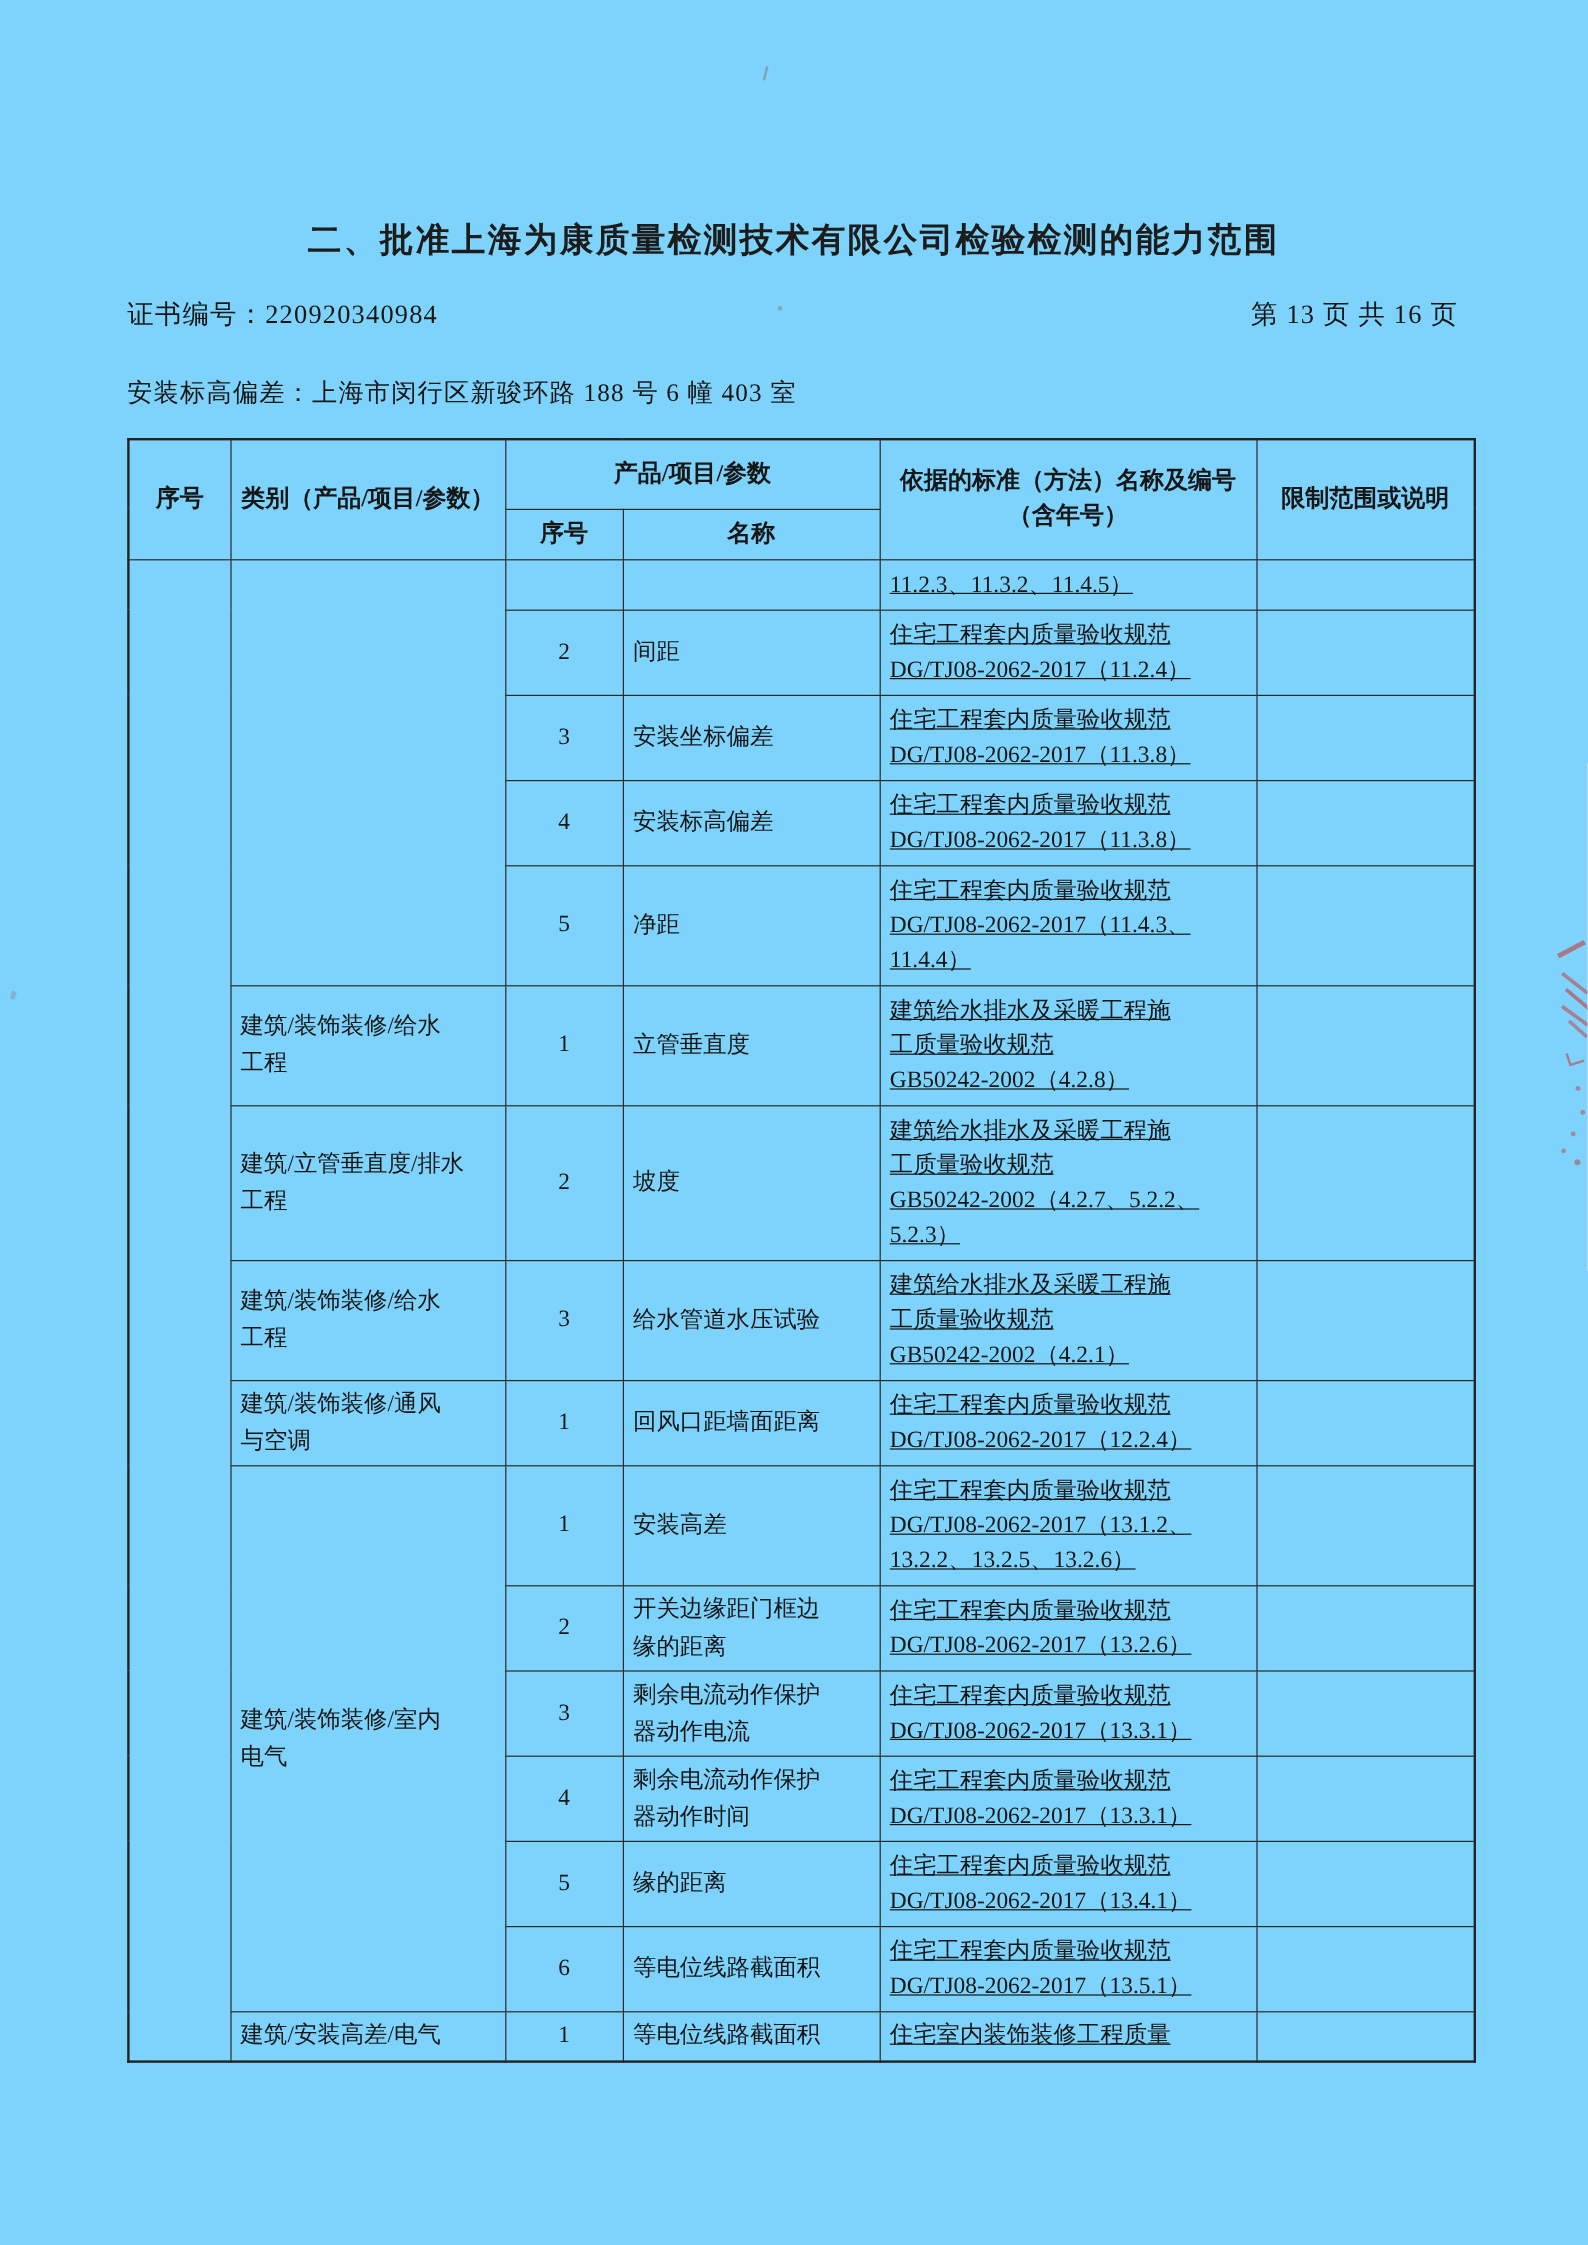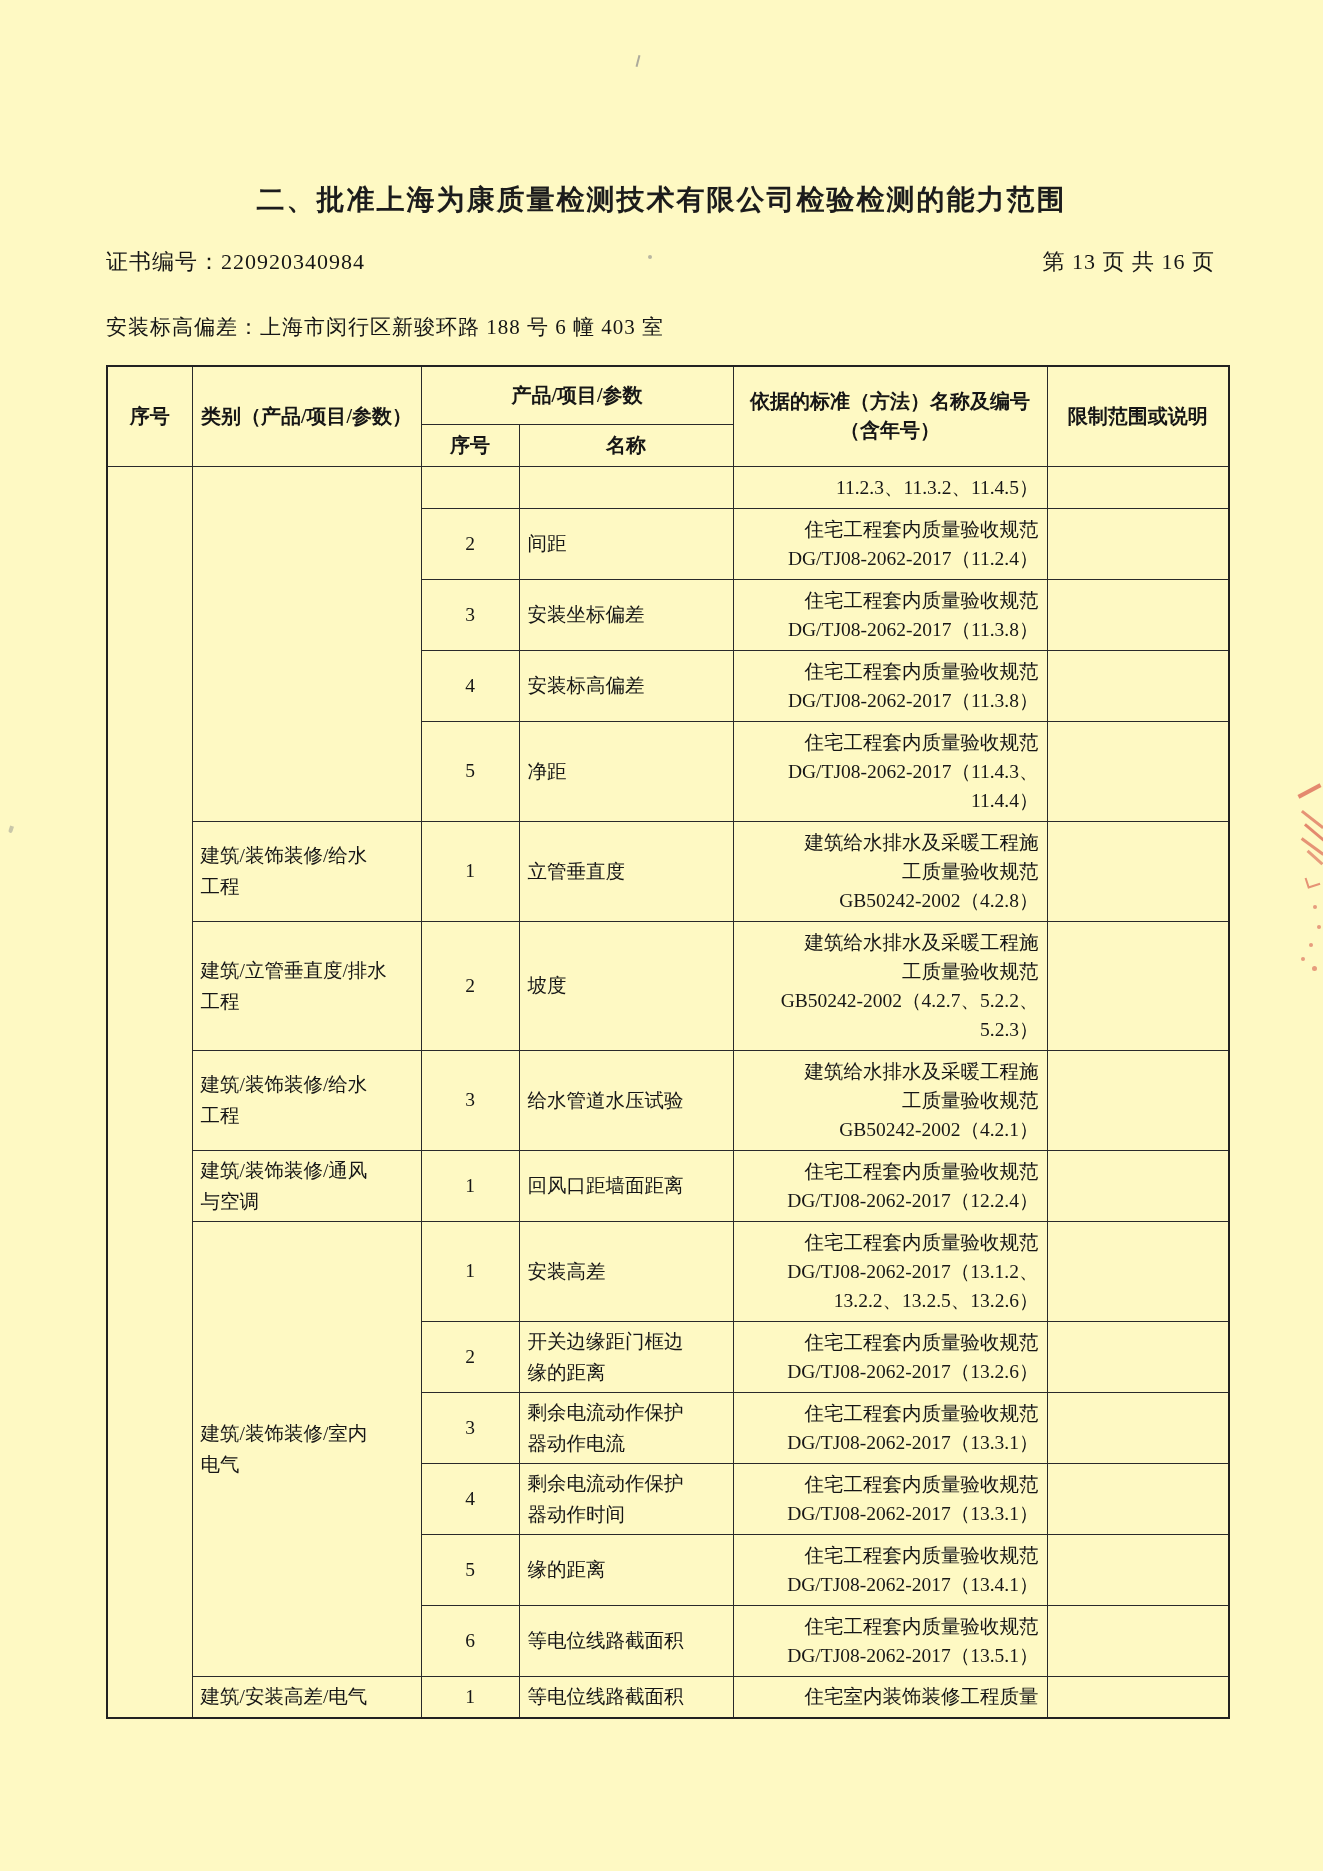--- a/index.html
+++ b/index.html
@@ -1,19 +1,19 @@
 <!DOCTYPE html>
 <html><head>
 <meta charset="utf-8">
 <style>
   html,body{margin:0;padding:0;background:#e8e8e8;}
   .page{
     position:relative;
     width:1323px;height:1871px;
-    background:#fef9c3;
+    background:#7dd3fc;
     font-family:"Liberation Serif","DejaVu Serif",serif;
     color:#161616;
     overflow:hidden;
   }
   .title{
     position:absolute;top:181px;left:0;width:100%;
     text-align:center;
     font-family:"Liberation Sans","DejaVu Sans",sans-serif;
     font-size:28px;font-weight:700;letter-spacing:2px;
     color:#1c1c1c;
@@ -42,21 +42,21 @@
     vertical-align:middle;
     white-space:pre-line;
     overflow:hidden;
   }
   table.cap thead th{text-align:center;font-size:20px;line-height:29px;font-weight:bold;}
   tr.h-top{height:58px;}
   tr.h-sub{height:42px;}
   td.c-num{text-align:center;}
   td.c-cat{text-align:left;line-height:31px;padding-left:11px;}
   td.c-name{text-align:left;line-height:31px;padding-left:13px;}
-  td.c-std{text-align:right;line-height:29px;padding-left:11px;}
+  td.c-std{text-align:left;line-height:29px;padding-left:11px;text-decoration:underline;}
   td.c-limit{}
   tr.lines-1{height:42px;}
   tr.lines-2{height:71px;}
   tr.lines-3{height:100px;}
   tr.lines-4{height:129px;}
   
   .artifact{position:absolute;background:#8a8a8a;}
   .tick{width:2px;height:12px;transform:rotate(14deg);left:637px;top:55px;opacity:.7;}
   .dot1{width:4px;height:4px;border-radius:50%;left:648px;top:255px;opacity:.6;}
   .comma{width:4px;height:7px;border-radius:0 0 4px 4px;left:9px;top:826px;transform:rotate(18deg);opacity:.45;}

